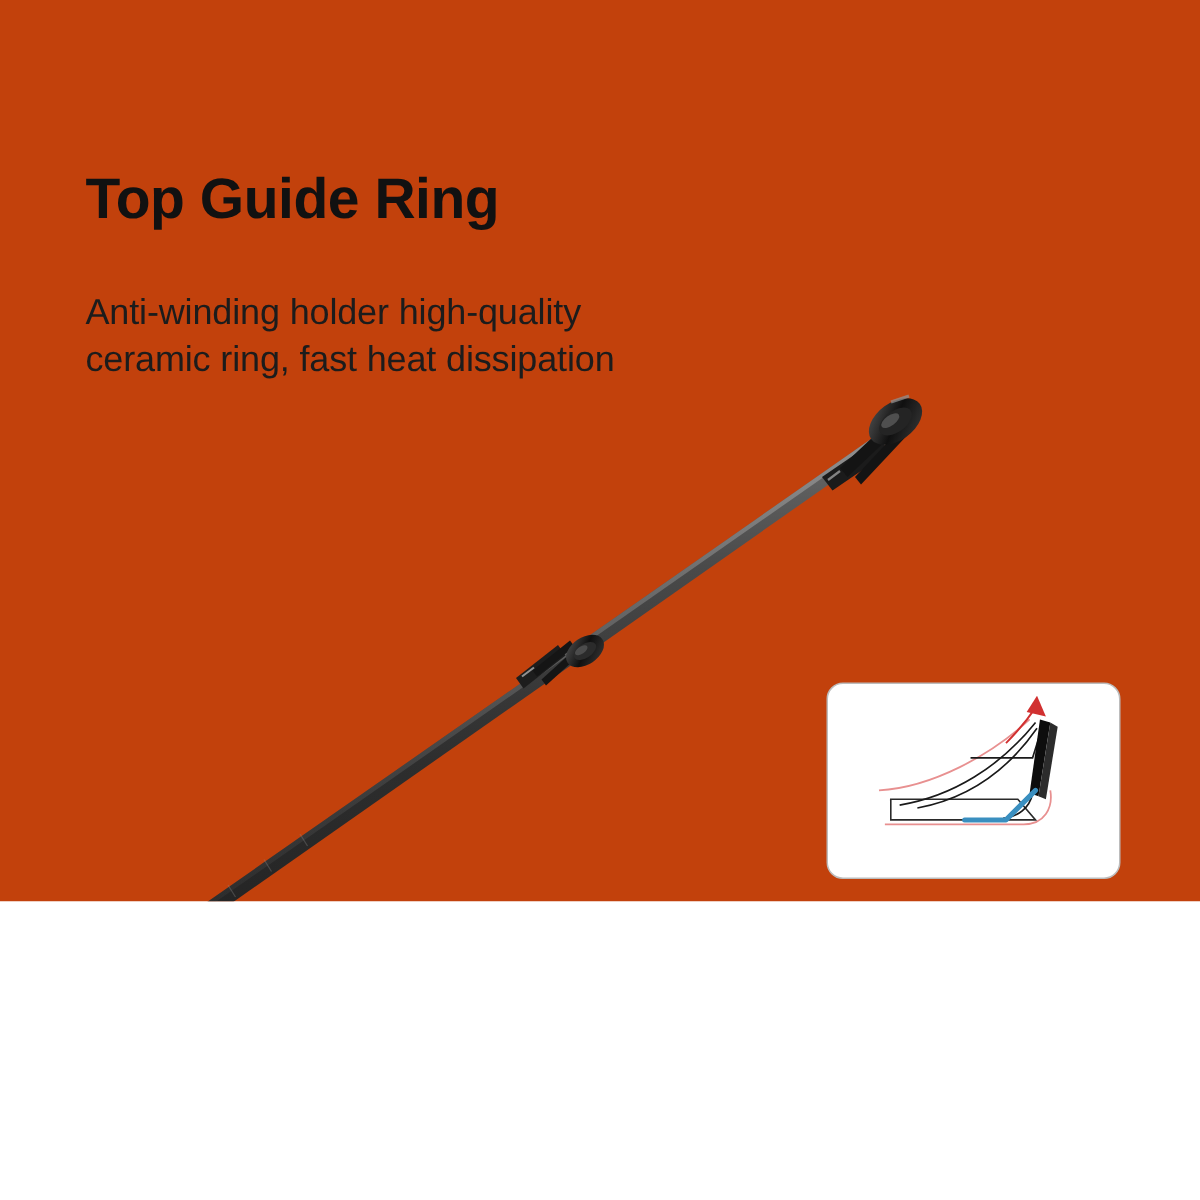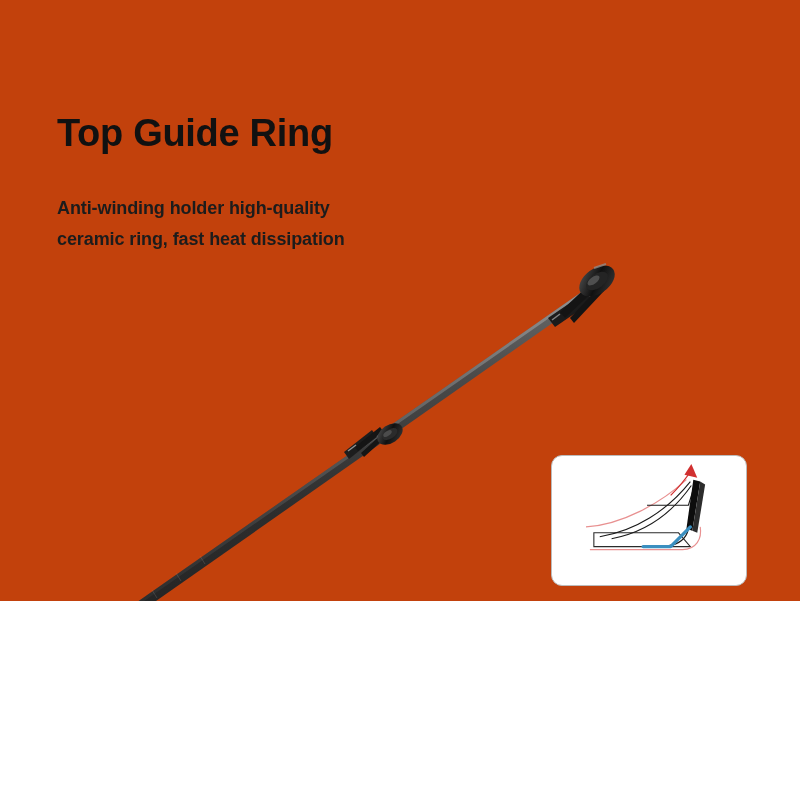--- a/index.html
+++ b/index.html
@@ -26,22 +26,22 @@
     font-size: 38px;
     font-weight: bold;
     color: #111111;
     letter-spacing: -0.3px;
     white-space: nowrap;
   }
   #subcopy {
     position: absolute;
     left: 57px;
     top: 193px;
-    font-size: 18px;
-    font-weight: 700;
+    font-size: 24px;
+    font-weight: 400;
     color: #1c1c1c;
     line-height: 31px;
     white-space: pre-line;
     letter-spacing: -0.1px;
   }
 
   
   #rod-photo {
     position: absolute;
     left: 0;

